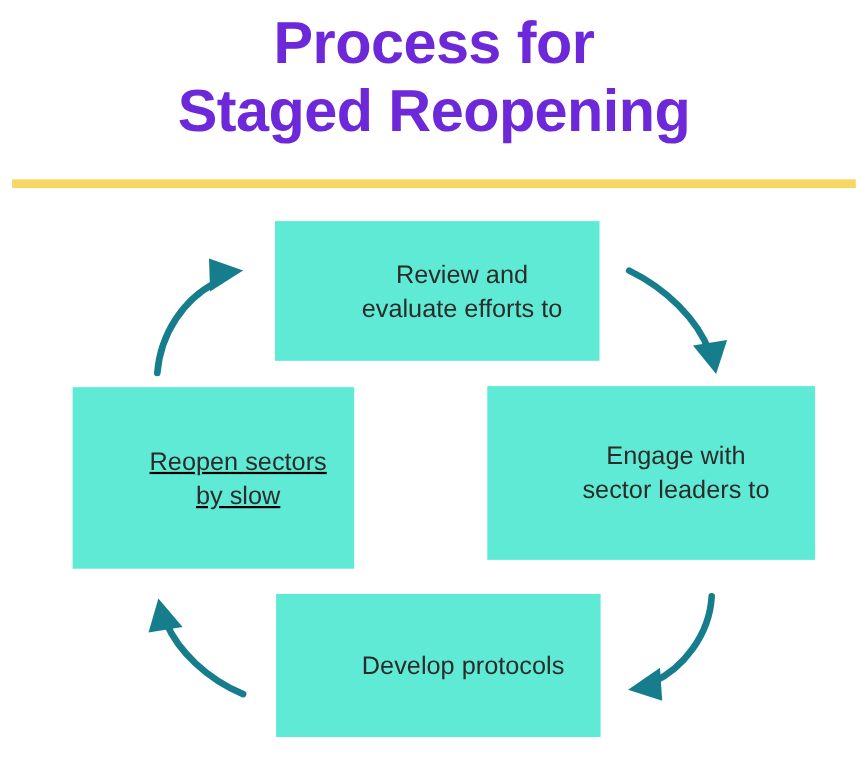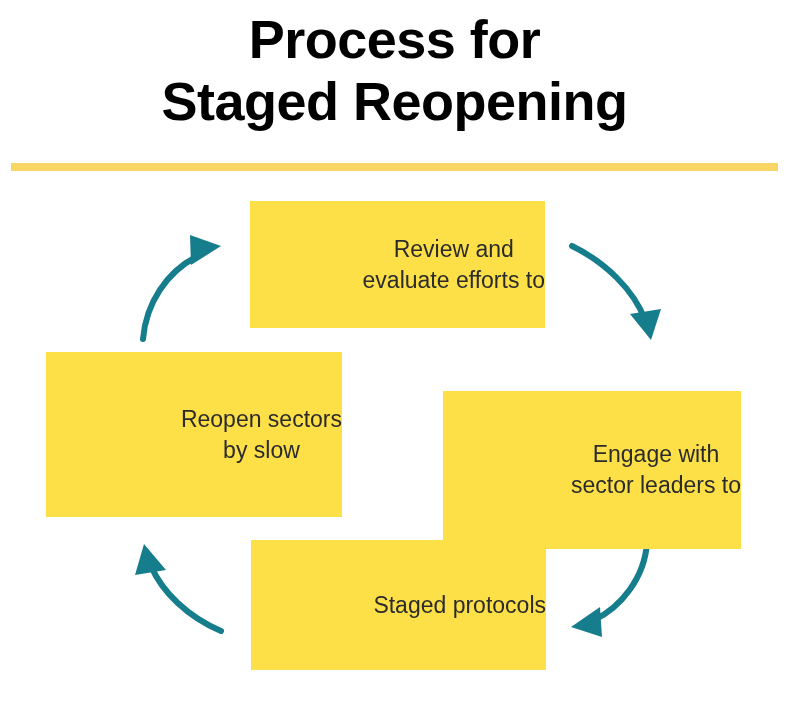--- a/index.html
+++ b/index.html
@@ -18,21 +18,21 @@
     overflow: hidden;
   }
 
   
   #header-title {
     position: absolute;
     left: 0;
     top: 8px;
     width: 789px;
     text-align: center;
-    color: #000000;
+    color: #6d28d9;
     font-weight: bold;
     font-size: 54px;
     line-height: 62px;
     letter-spacing: -0.5px;
   }
   #header-title .title-line {
     display: block;
     white-space: nowrap;
   }
   #title-rule {
@@ -40,42 +40,42 @@
     left: 11px;
     top: 163px;
     width: 767px;
     height: 8px;
     background: #F8D663;
   }
 
   
   .node-box {
     position: absolute;
-    background: #fde047;
+    background: #5eead4;
     display: flex;
     align-items: center;
-    justify-content: flex-end;
+    justify-content: center;
     box-sizing: border-box;
     padding-left: 45px;
   }
   .node-text {
     color: #2B2B2B;
     font-size: 23px;
     line-height: 31px;
     text-align: center;
     font-weight: normal;
   }
   .node-text .tline {
     display: block;
     white-space: nowrap;
   }
 
   #node-top    { left: 250px; top: 201px; width: 295px; height: 127px; }
-  #node-right  { left: 443px; top: 351px; width: 298px; height: 158px; margin-top: 40px; }
-  #node-left   { left:  46px; top: 352px; width: 296px; height: 165px; }
+  #node-right  { left: 443px; top: 351px; width: 298px; height: 158px; }
+  #node-left   { left:  66px; top: 352px; width: 256px; height: 165px; text-decoration: underline; }
   #node-bottom { left: 251px; top: 540px; width: 295px; height: 130px; }
 
   
   #arrow-layer {
     position: absolute;
     left: 0;
     top: 0;
     width: 789px;
     height: 703px;
     pointer-events: none;
@@ -134,21 +134,21 @@
 
   <div class="node-box" id="node-right">
     <div class="node-text">
       <span class="tline">Engage with</span>
       <span class="tline">sector leaders to</span>
     </div>
   </div>
 
   <div class="node-box" id="node-bottom">
     <div class="node-text">
-      <span class="tline">Staged protocols</span>
+      <span class="tline">Develop protocols</span>
     </div>
   </div>
 
   <div class="node-box" id="node-left">
     <div class="node-text">
       <span class="tline">Reopen sectors</span>
       <span class="tline">by slow</span>
     </div>
   </div>
 

